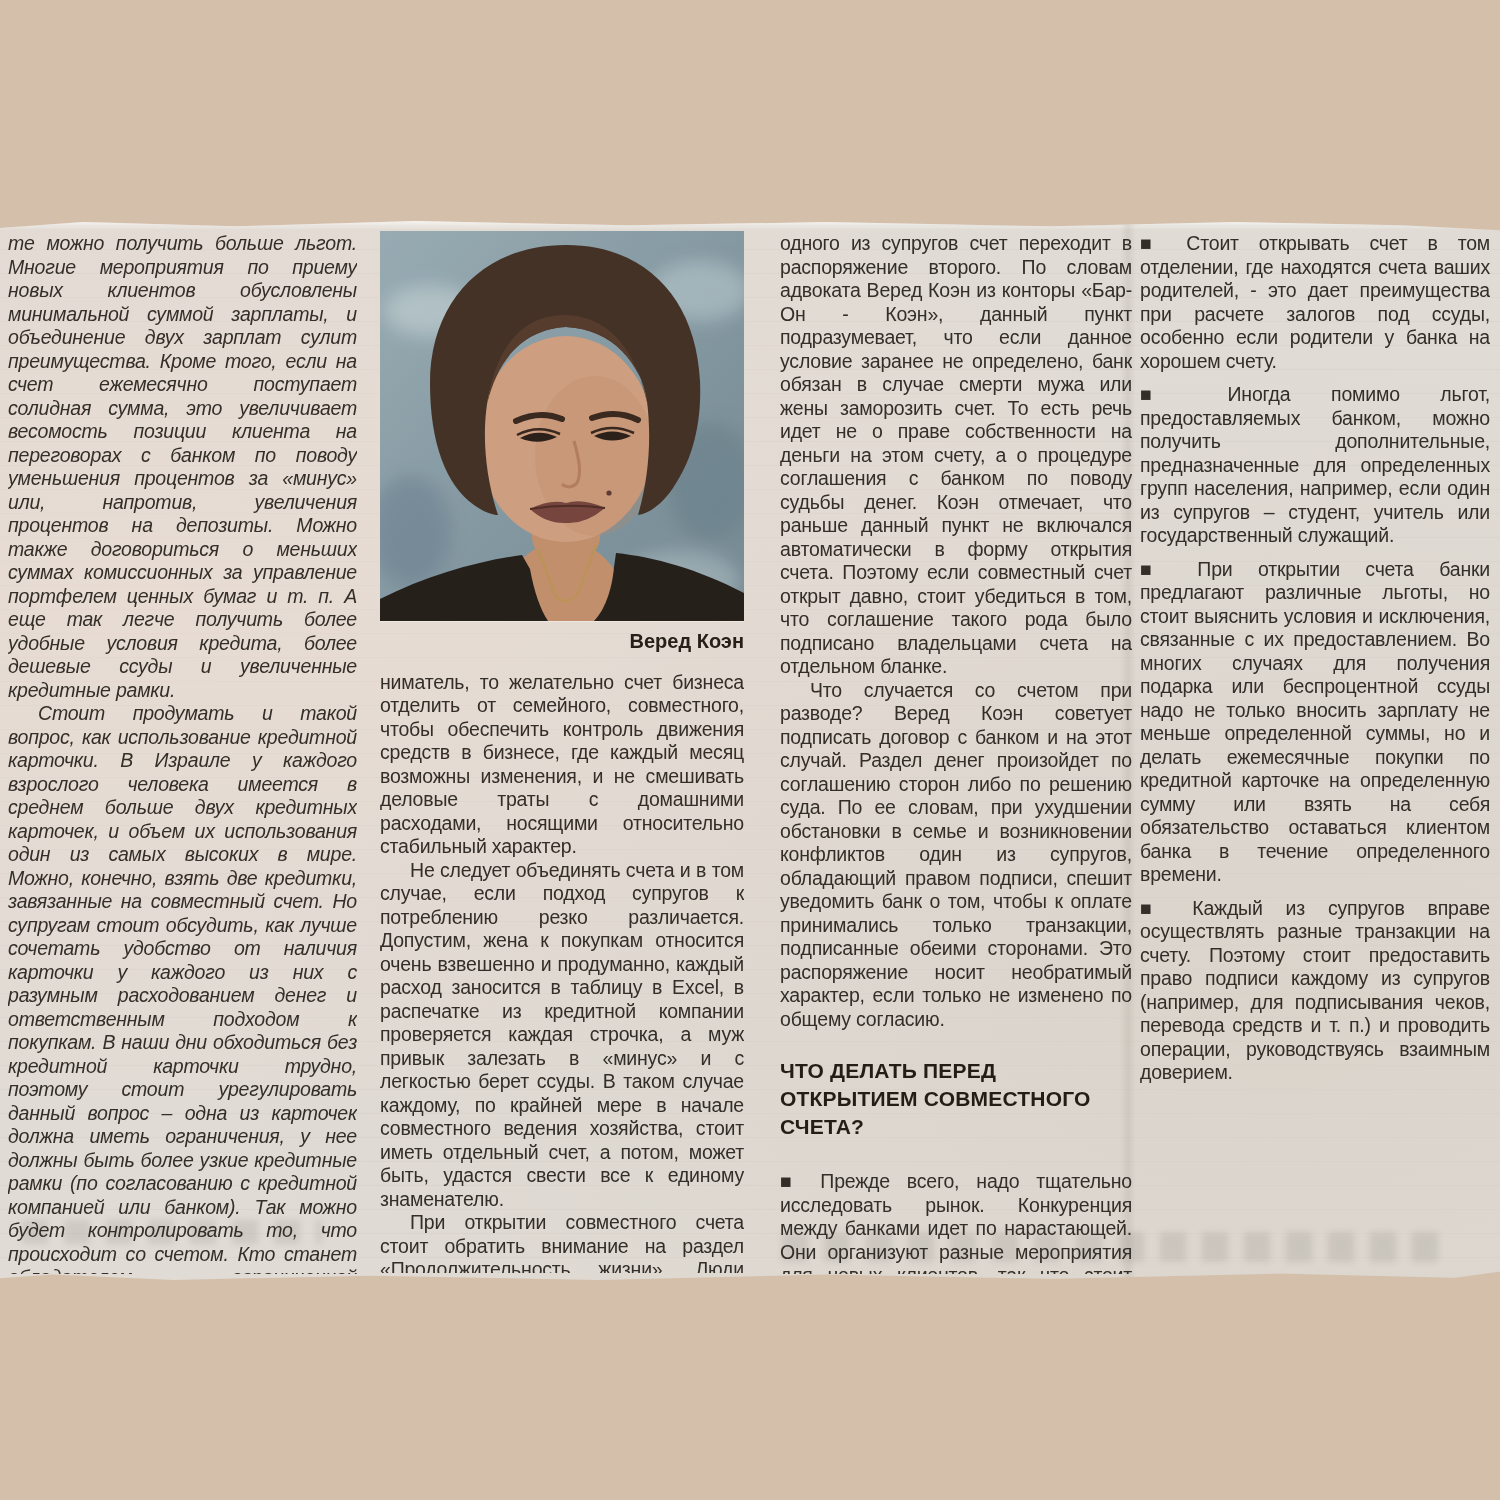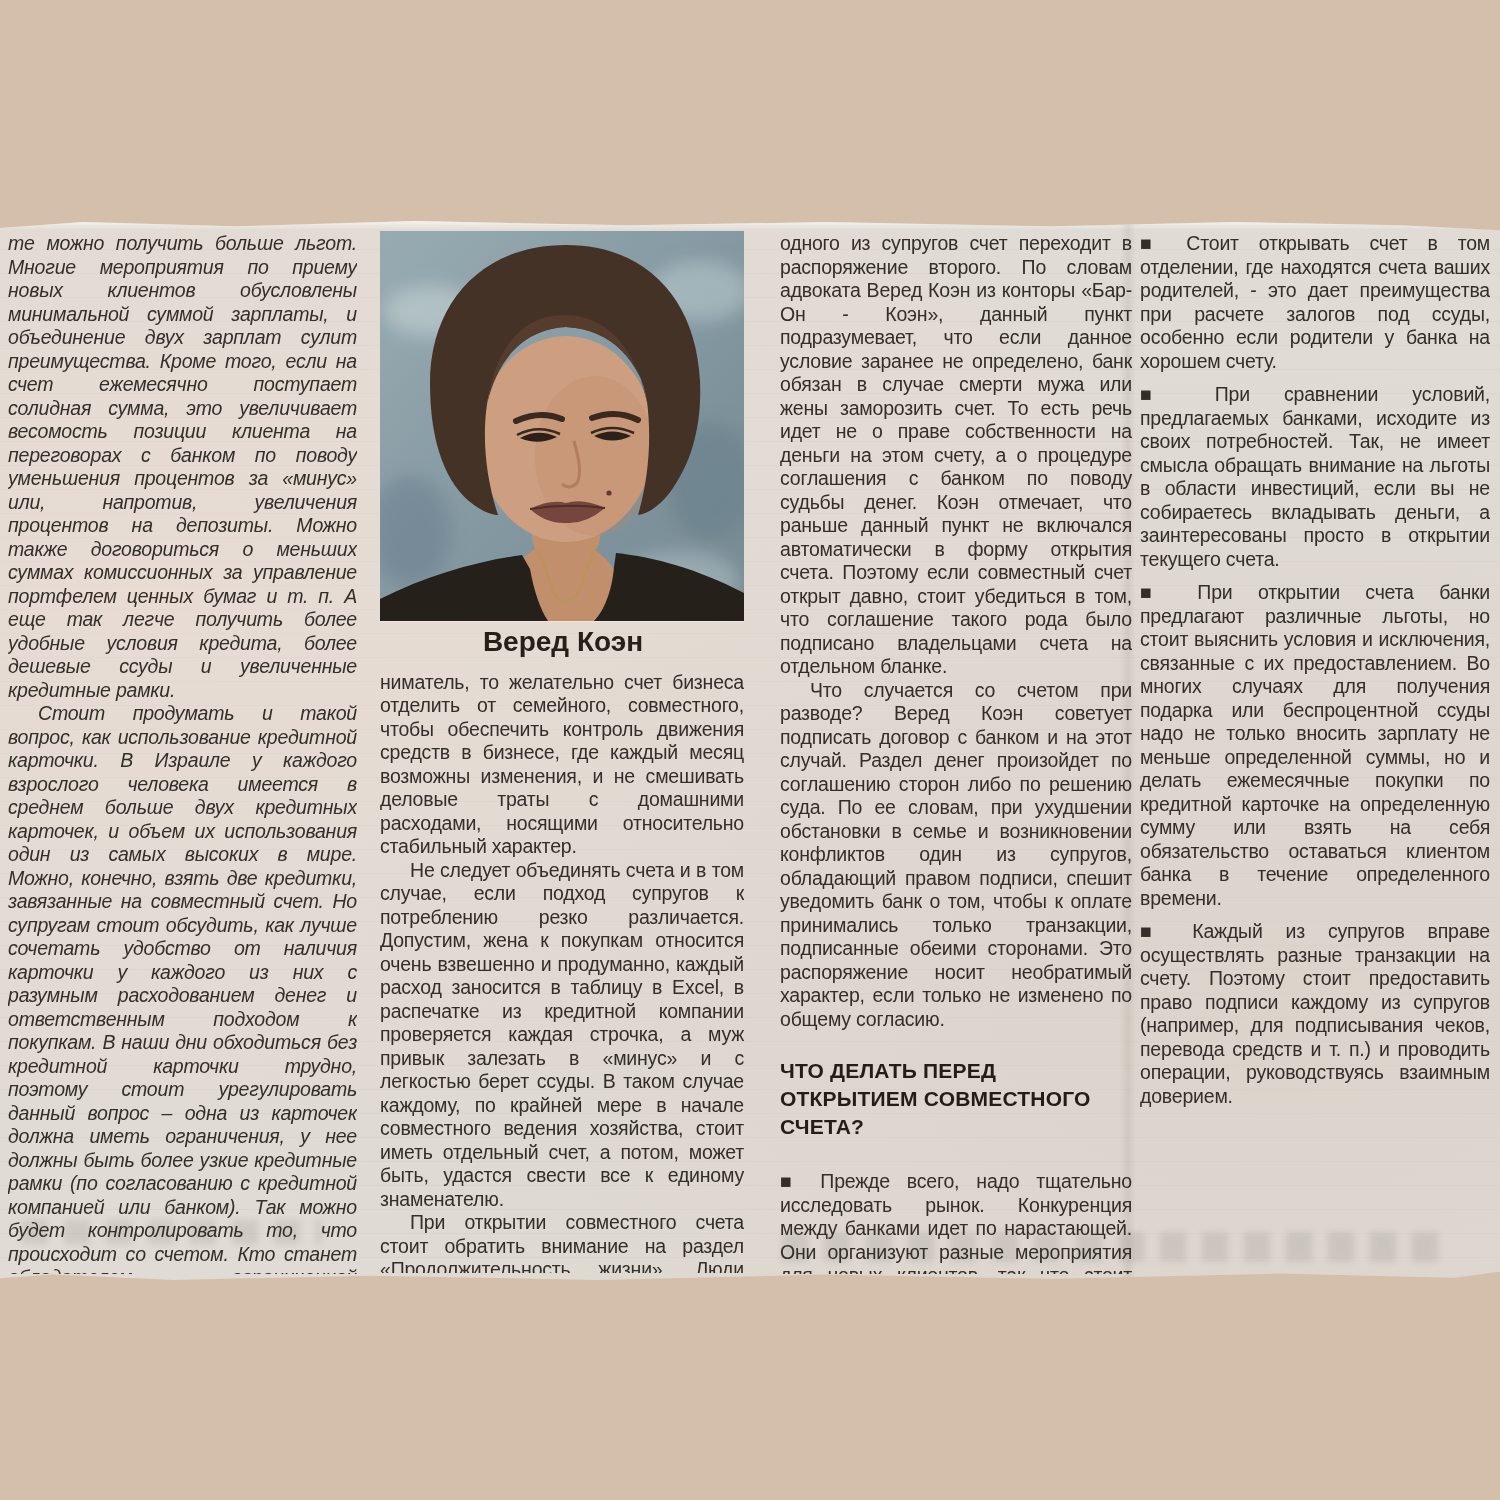--- a/index.html
+++ b/index.html
@@ -43,22 +43,22 @@
   .col3{left:788px;width:352px;}
   .col4{left:1148px;width:350px;}
   .para{margin:0;}
   .para.indent{text-indent:30px;}
   .photo-frame{
     width:364px;height:390px;overflow:hidden;position:relative;
     outline:1px solid rgba(255,255,255,0.35);
   }
   .photo-frame svg{display:block;width:100%;height:100%;}
   .caption{
-    font-weight:bold;font-size:28px;color:#262019;margin:9px 0 17px 2px;
-    text-align:center;letter-spacing:0;
+    font-weight:bold;font-size:20px;color:#262019;margin:9px 0 17px 2px;
+    text-align:right;letter-spacing:0;
   }
   .subhead{
     font-weight:bold;font-size:21px;line-height:28px;color:#231d16;
     margin:26px 0 29px 0;text-align:left;letter-spacing:0.2px;
   }
   .bullet{margin:0 0 10px 0;}
 </style>
 </head>
 <body>
 
@@ -136,18 +136,18 @@
 
   <div class="col col3">
     <p class="para">одного из супругов счет переходит в распоряжение второго. По словам адвоката Веред Коэн из конторы «Бар-Он - Коэн», данный пункт подразумевает, что если данное условие заранее не определено, банк обязан в случае смерти мужа или жены заморозить счет. То есть речь идет не о праве собственности на деньги на этом счету, а о процедуре соглашения с банком по поводу судьбы денег. Коэн отмечает, что раньше данный пункт не включался автоматически в форму открытия счета. Поэтому если совместный счет открыт давно, стоит убедиться в том, что соглашение такого рода было подписано владельцами счета на отдельном бланке.</p>
     <p class="para indent">Что случается со счетом при разводе? Веред Коэн советует подписать договор с банком и на этот случай. Раздел денег произойдет по соглашению сторон либо по решению суда. По ее словам, при ухудшении обстановки в семье и возникновении конфликтов один из супругов, обладающий правом подписи, спешит уведомить банк о том, чтобы к оплате принимались только транзакции, подписанные обеими сторонами. Это распоряжение носит необратимый характер, если только не изменено по общему согласию.</p>
     <div class="subhead">ЧТО ДЕЛАТЬ ПЕРЕД ОТКРЫТИЕМ СОВМЕСТНОГО СЧЕТА?</div>
     <p class="para bullet">■ Прежде всего, надо тщательно исследовать рынок. Конкуренция между банками идет по нарастающей. Они организуют разные мероприятия для новых клиентов, так что стоит сравнить их предложения. Не стесняйтесь торговаться. Переговорите с банком и продемонстрируйте предложения конкурентов.</p>
   </div>
 
   <div class="col col4">
     <p class="para bullet">■ Стоит открывать счет в том отделении, где находятся счета ваших родителей, - это дает преимущества при расчете залогов под ссуды, особенно если родители у банка на хорошем счету.</p>
-    <p class="para bullet">■ При сравнении условий, предлагаемых банками, исходите из своих потребностей. Так, не имеет смысла обращать внимание на льготы в области инвестиций, если вы не собираетесь вкладывать деньги, а заинтересованы просто в открытии текущего счета.</p>
+    <p class="para bullet">■ Иногда помимо льгот, предоставляемых банком, можно получить дополнительные, предназначенные для определенных групп населения, например, если один из супругов – студент, учитель или государственный служащий.</p>
     <p class="para bullet">■ При открытии счета банки предлагают различные льготы, но стоит выяснить условия и исключения, связанные с их предоставлением. Во многих случаях для получения подарка или беспроцентной ссуды надо не только вносить зарплату не меньше определенной суммы, но и делать ежемесячные покупки по кредитной карточке на определенную сумму или взять на себя обязательство оставаться клиентом банка в течение определенного времени.</p>
     <p class="para bullet">■ Каждый из супругов вправе осуществлять разные транзакции на счету. Поэтому стоит предоставить право подписи каждому из супругов (например, для подписывания чеков, перевода средств и т. п.) и проводить операции, руководствуясь взаимным доверием.</p>
 
   </div>
 </div>
 
 </body></html>

